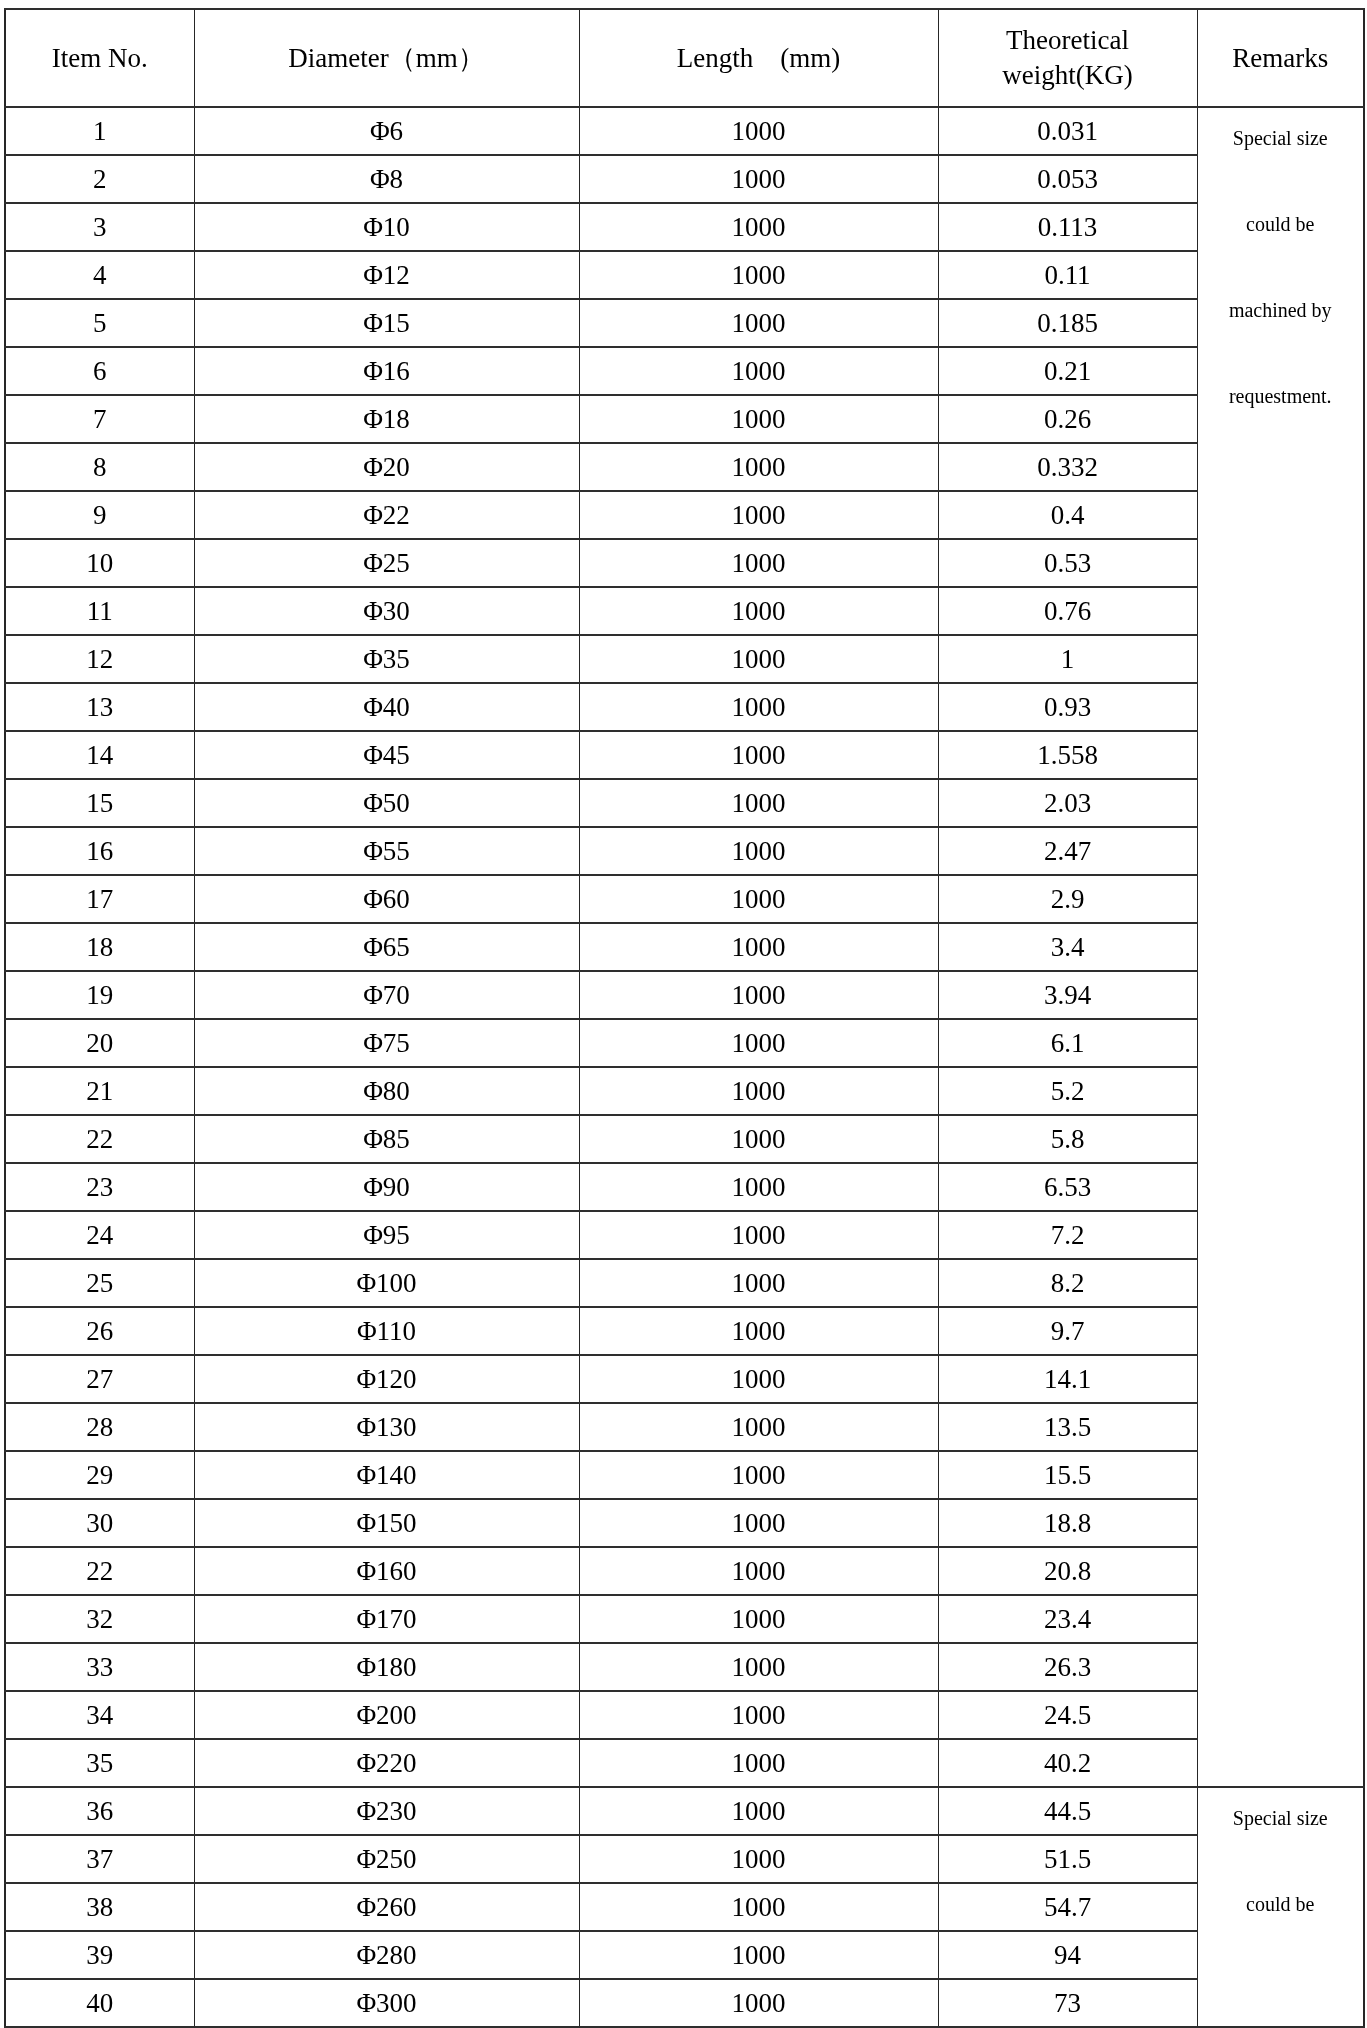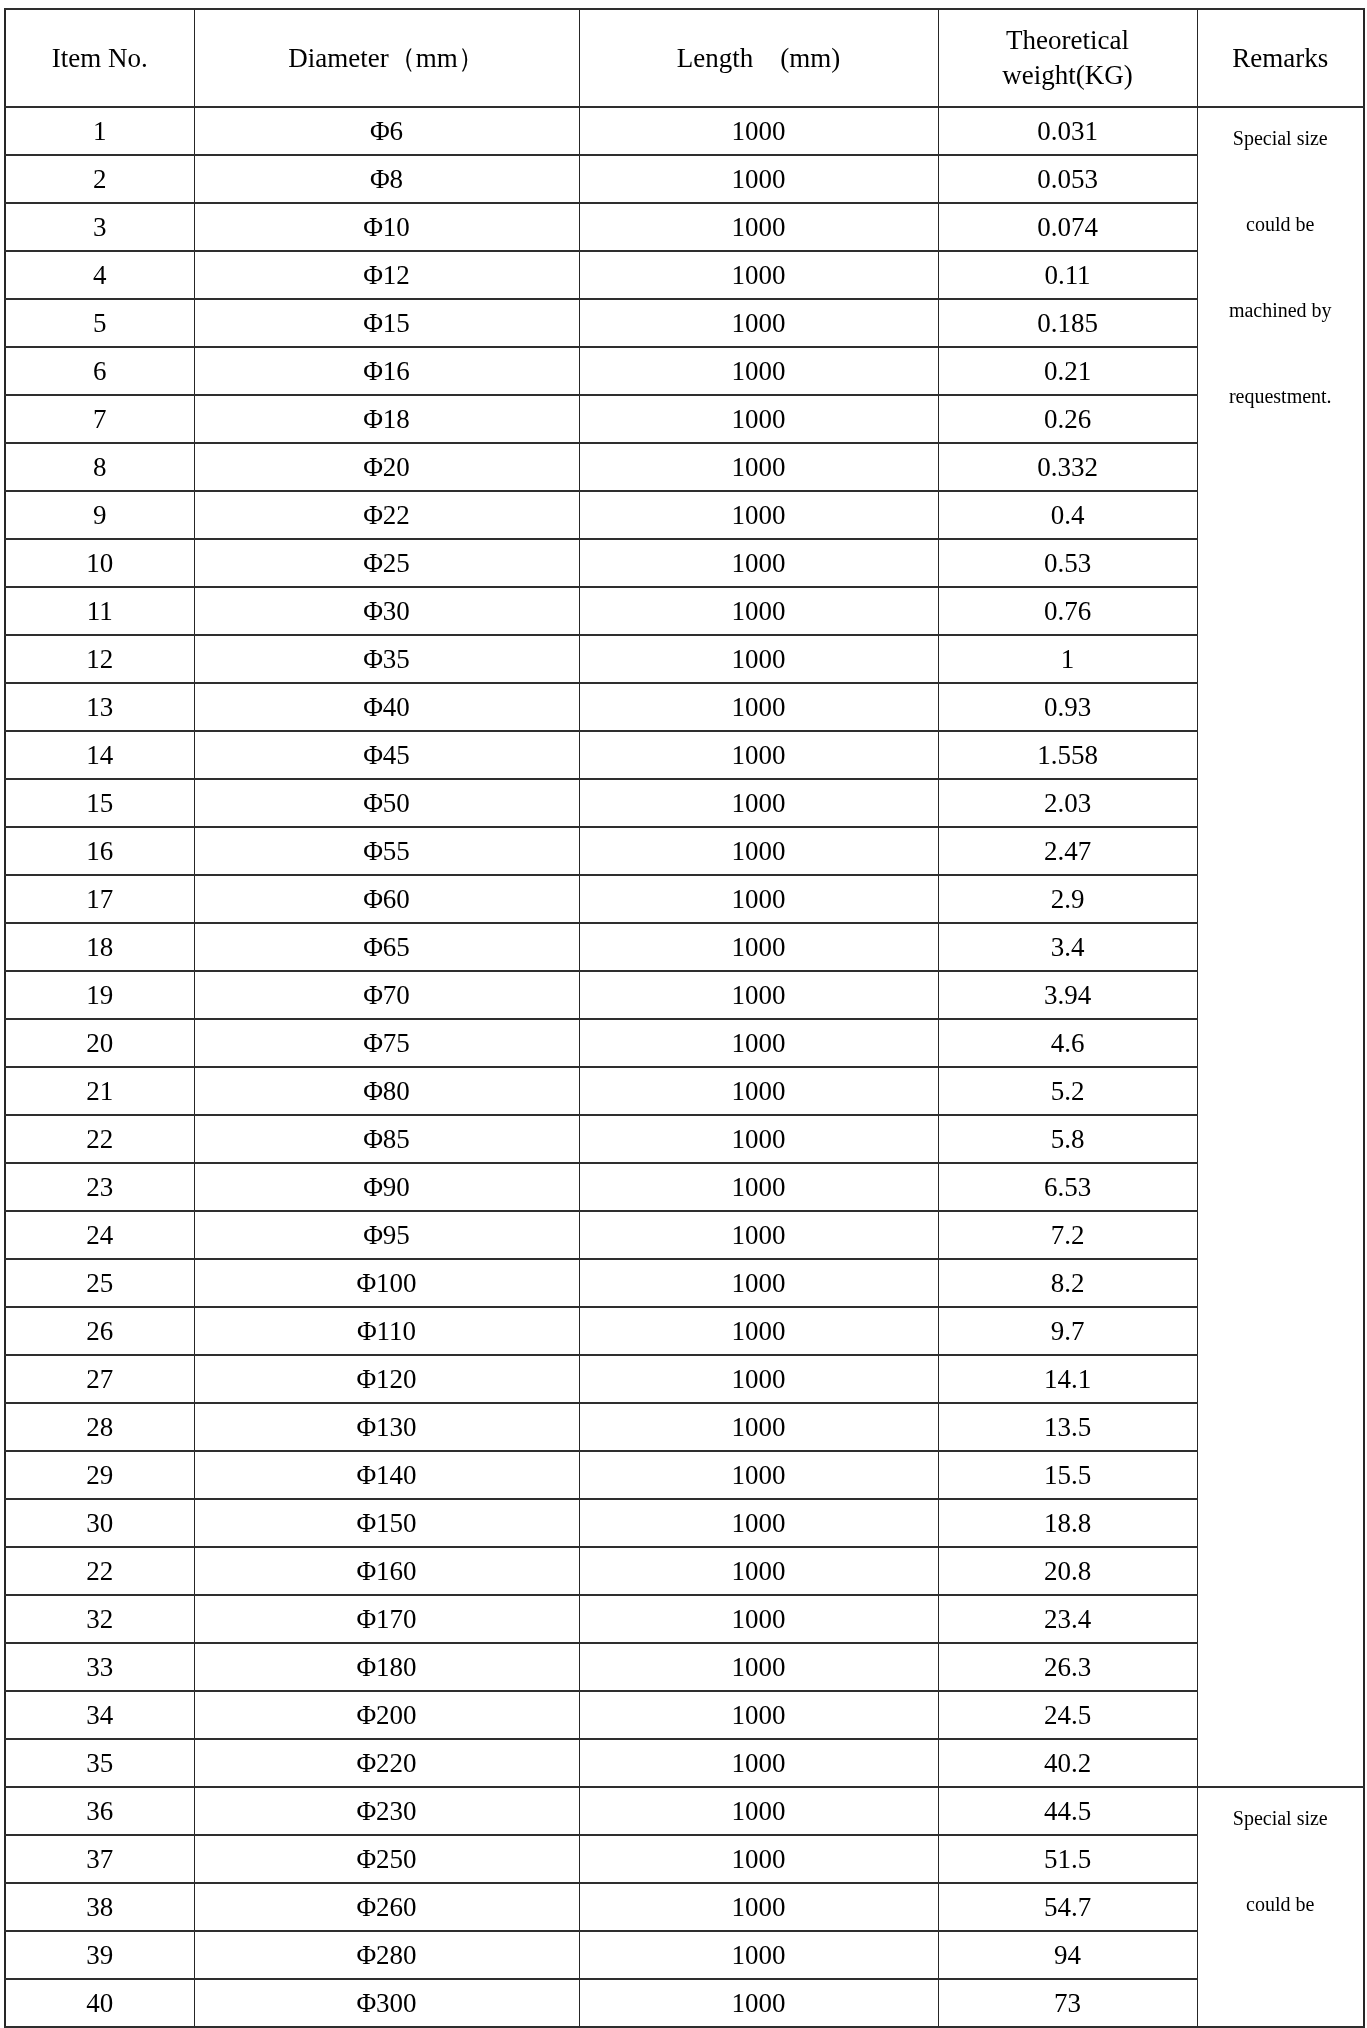--- a/index.html
+++ b/index.html
@@ -108,21 +108,21 @@
         <tr>
           <td>2</td>
           <td>Φ8</td>
           <td>1000</td>
           <td>0.053</td>
         </tr>
         <tr>
           <td>3</td>
           <td>Φ10</td>
           <td>1000</td>
-          <td>0.074</td>
+          <td>0.113</td>
         </tr>
         <tr>
           <td>4</td>
           <td>Φ12</td>
           <td>1000</td>
           <td>0.11</td>
         </tr>
         <tr>
           <td>5</td>
           <td>Φ15</td>
@@ -210,21 +210,21 @@
         <tr>
           <td>19</td>
           <td>Φ70</td>
           <td>1000</td>
           <td>3.94</td>
         </tr>
         <tr>
           <td>20</td>
           <td>Φ75</td>
           <td>1000</td>
-          <td>4.6</td>
+          <td>6.1</td>
         </tr>
         <tr>
           <td>21</td>
           <td>Φ80</td>
           <td>1000</td>
           <td>5.2</td>
         </tr>
         <tr>
           <td>22</td>
           <td>Φ85</td>

